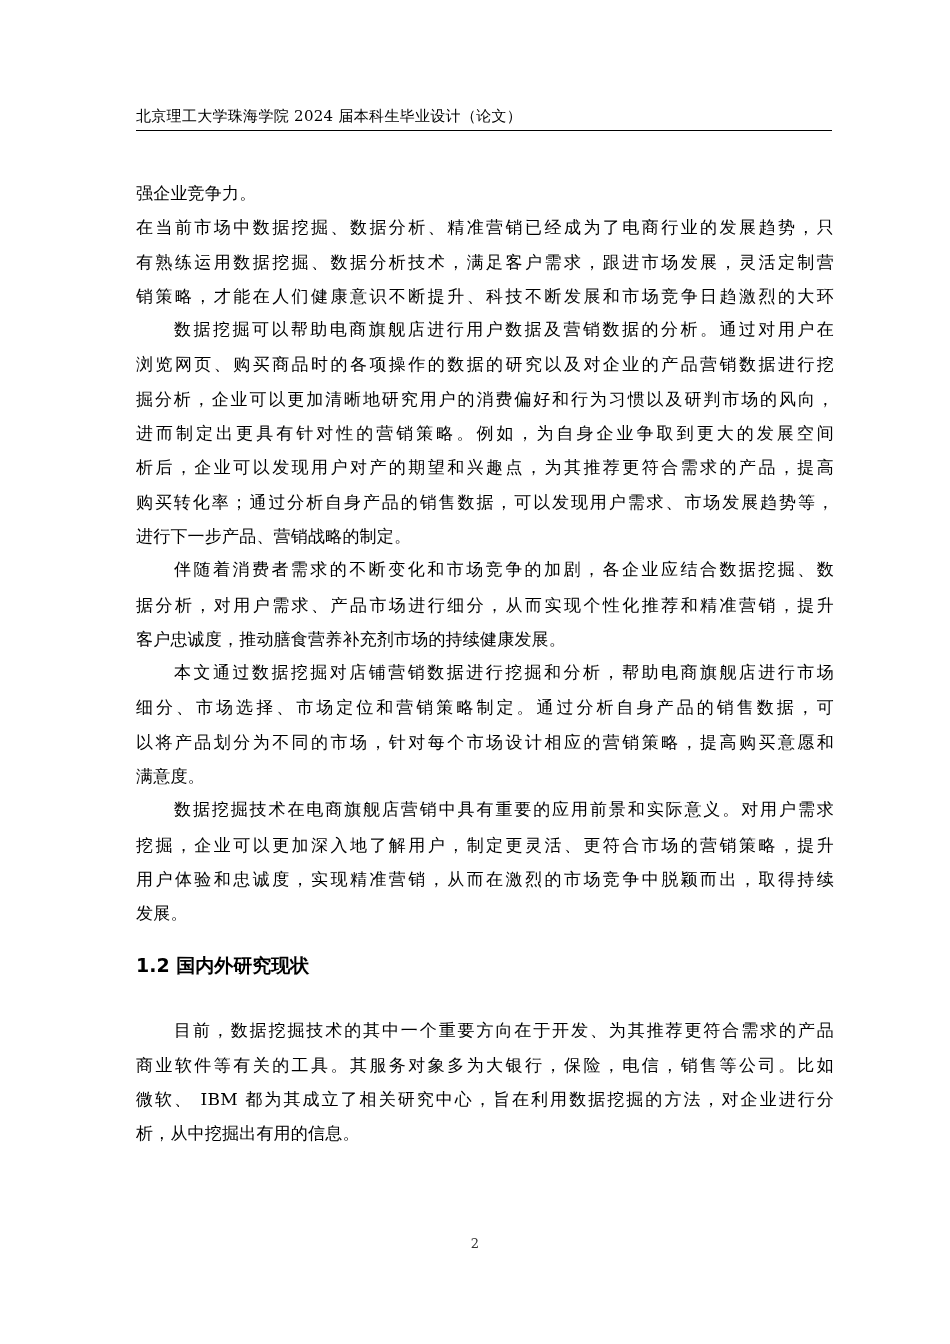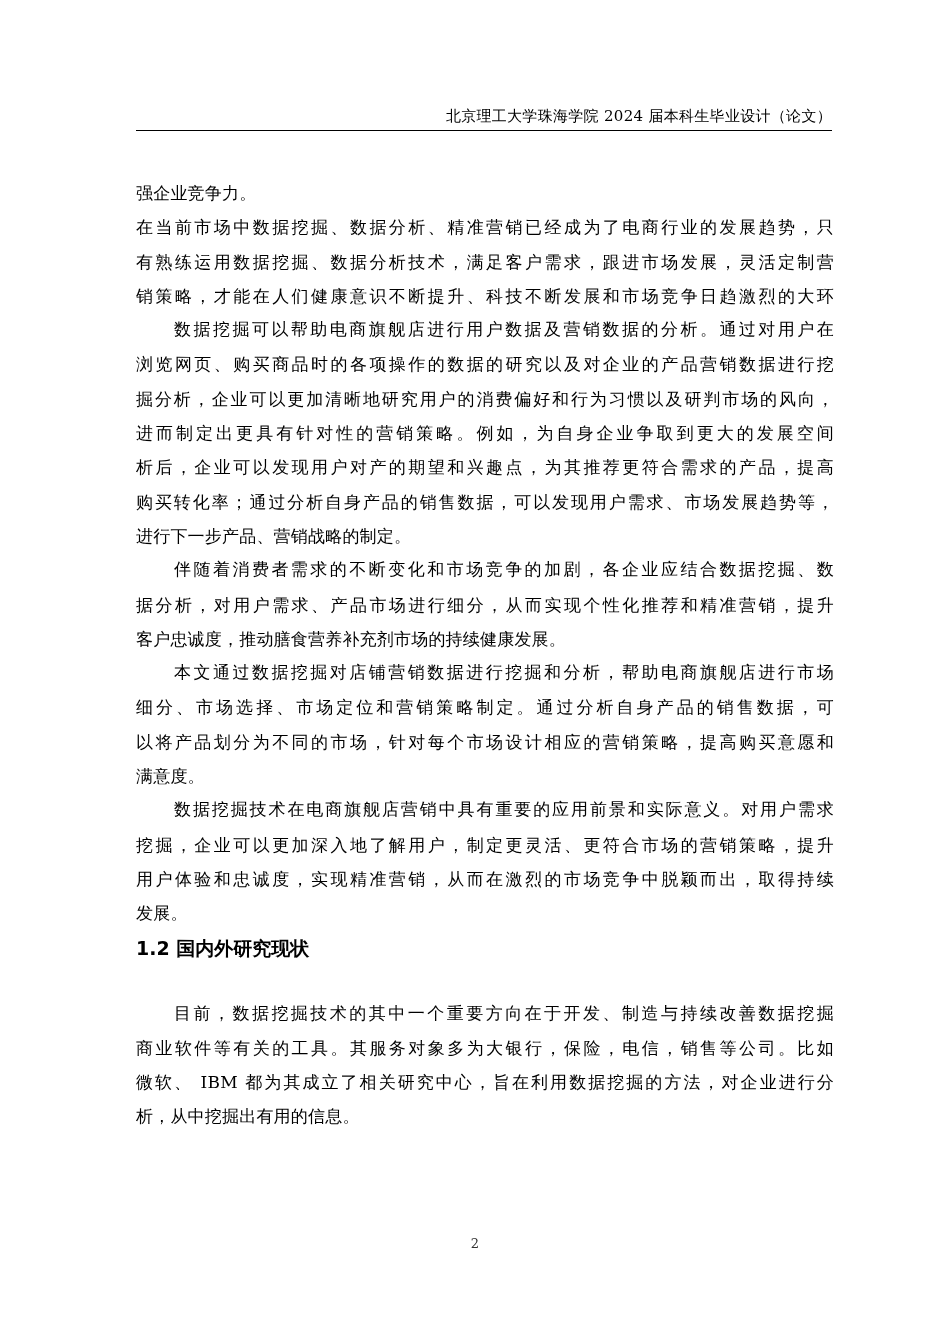--- a/index.html
+++ b/index.html
@@ -1,29 +1,29 @@
 <!DOCTYPE html>
 <html><head>
   <meta charset="utf-8">
   <style>
     html, body { margin: 0; padding: 0; background: #ffffff; }
     body { width: 950px; height: 1344px; position: relative; overflow: hidden;
            font-family: "DejaVu Serif", "Liberation Serif", serif; color: #000; }
     .page { position: absolute; left: 0; top: 0; width: 950px; height: 1344px; background: #fff; }
-    .header { position: absolute; left: 136px; top: 106px; width: 696px; text-align: right;
+    .header { position: absolute; left: 136px; top: 106px; width: 696px; text-align: left;
               font-size: 15px; line-height: 20px; letter-spacing: 0.3px; }
     .header-rule { position: absolute; left: 136px; top: 130px; width: 696px; height: 0;
                    border-top: 1.5px solid #000; }
     .body { position: absolute; left: 136px; top: 176px; width: 698px; font-size: 17px; }
     .line { height: 34.3px; line-height: 34.3px; white-space: nowrap; text-align: justify;
             text-align-last: justify; letter-spacing: 0.2px; }
     .line.last { text-align-last: left; }
     .line.indent { padding-left: 38px; font-family: Liberation Serif, serif; }
     .heading { font-family: "DejaVu Sans", "Liberation Sans", sans-serif; font-weight: bold;
-               font-size: 19px; height: 34px; line-height: 34px; margin-bottom: 32px; }
+               font-size: 19px; height: 34px; line-height: 34px; margin-top: 17px; margin-bottom: 32px; }
     .page-number { position: absolute; left: 0; width: 950px; top: 1236px; text-align: center;
                    font-size: 13px; color: #333; }
   </style>
 </head>
 <body>
 
 <div class="page">
   <div class="header">北京理工大学珠海学院 2024 届本科生毕业设计（论文）</div>
   <div class="header-rule"></div>
 
@@ -64,21 +64,21 @@
     <div>
       <div class="line indent">数据挖掘技术在电商旗舰店营销中具有重要的应用前景和实际意义。对用户需求</div>
       <div class="line">挖掘，企业可以更加深入地了解用户，制定更灵活、更符合市场的营销策略，提升</div>
       <div class="line">用户体验和忠诚度，实现精准营销，从而在激烈的市场竞争中脱颖而出，取得持续</div>
       <div class="line last">发展。</div>
     </div>
 
     <div class="heading">1.2 国内外研究现状</div>
 
     <div>
-      <div class="line indent">目前，数据挖掘技术的其中一个重要方向在于开发、制造与持续改善数据挖掘</div>
+      <div class="line indent">目前，数据挖掘技术的其中一个重要方向在于开发、为其推荐更符合需求的产品</div>
       <div class="line">商业软件等有关的工具。其服务对象多为大银行，保险，电信，销售等公司。比如</div>
       <div class="line">微软、 IBM 都为其成立了相关研究中心，旨在利用数据挖掘的方法，对企业进行分</div>
       <div class="line last">析，从中挖掘出有用的信息。</div>
     </div>
   </div>
 
   <div class="page-number">2</div>
 </div>
 
 </body></html>

